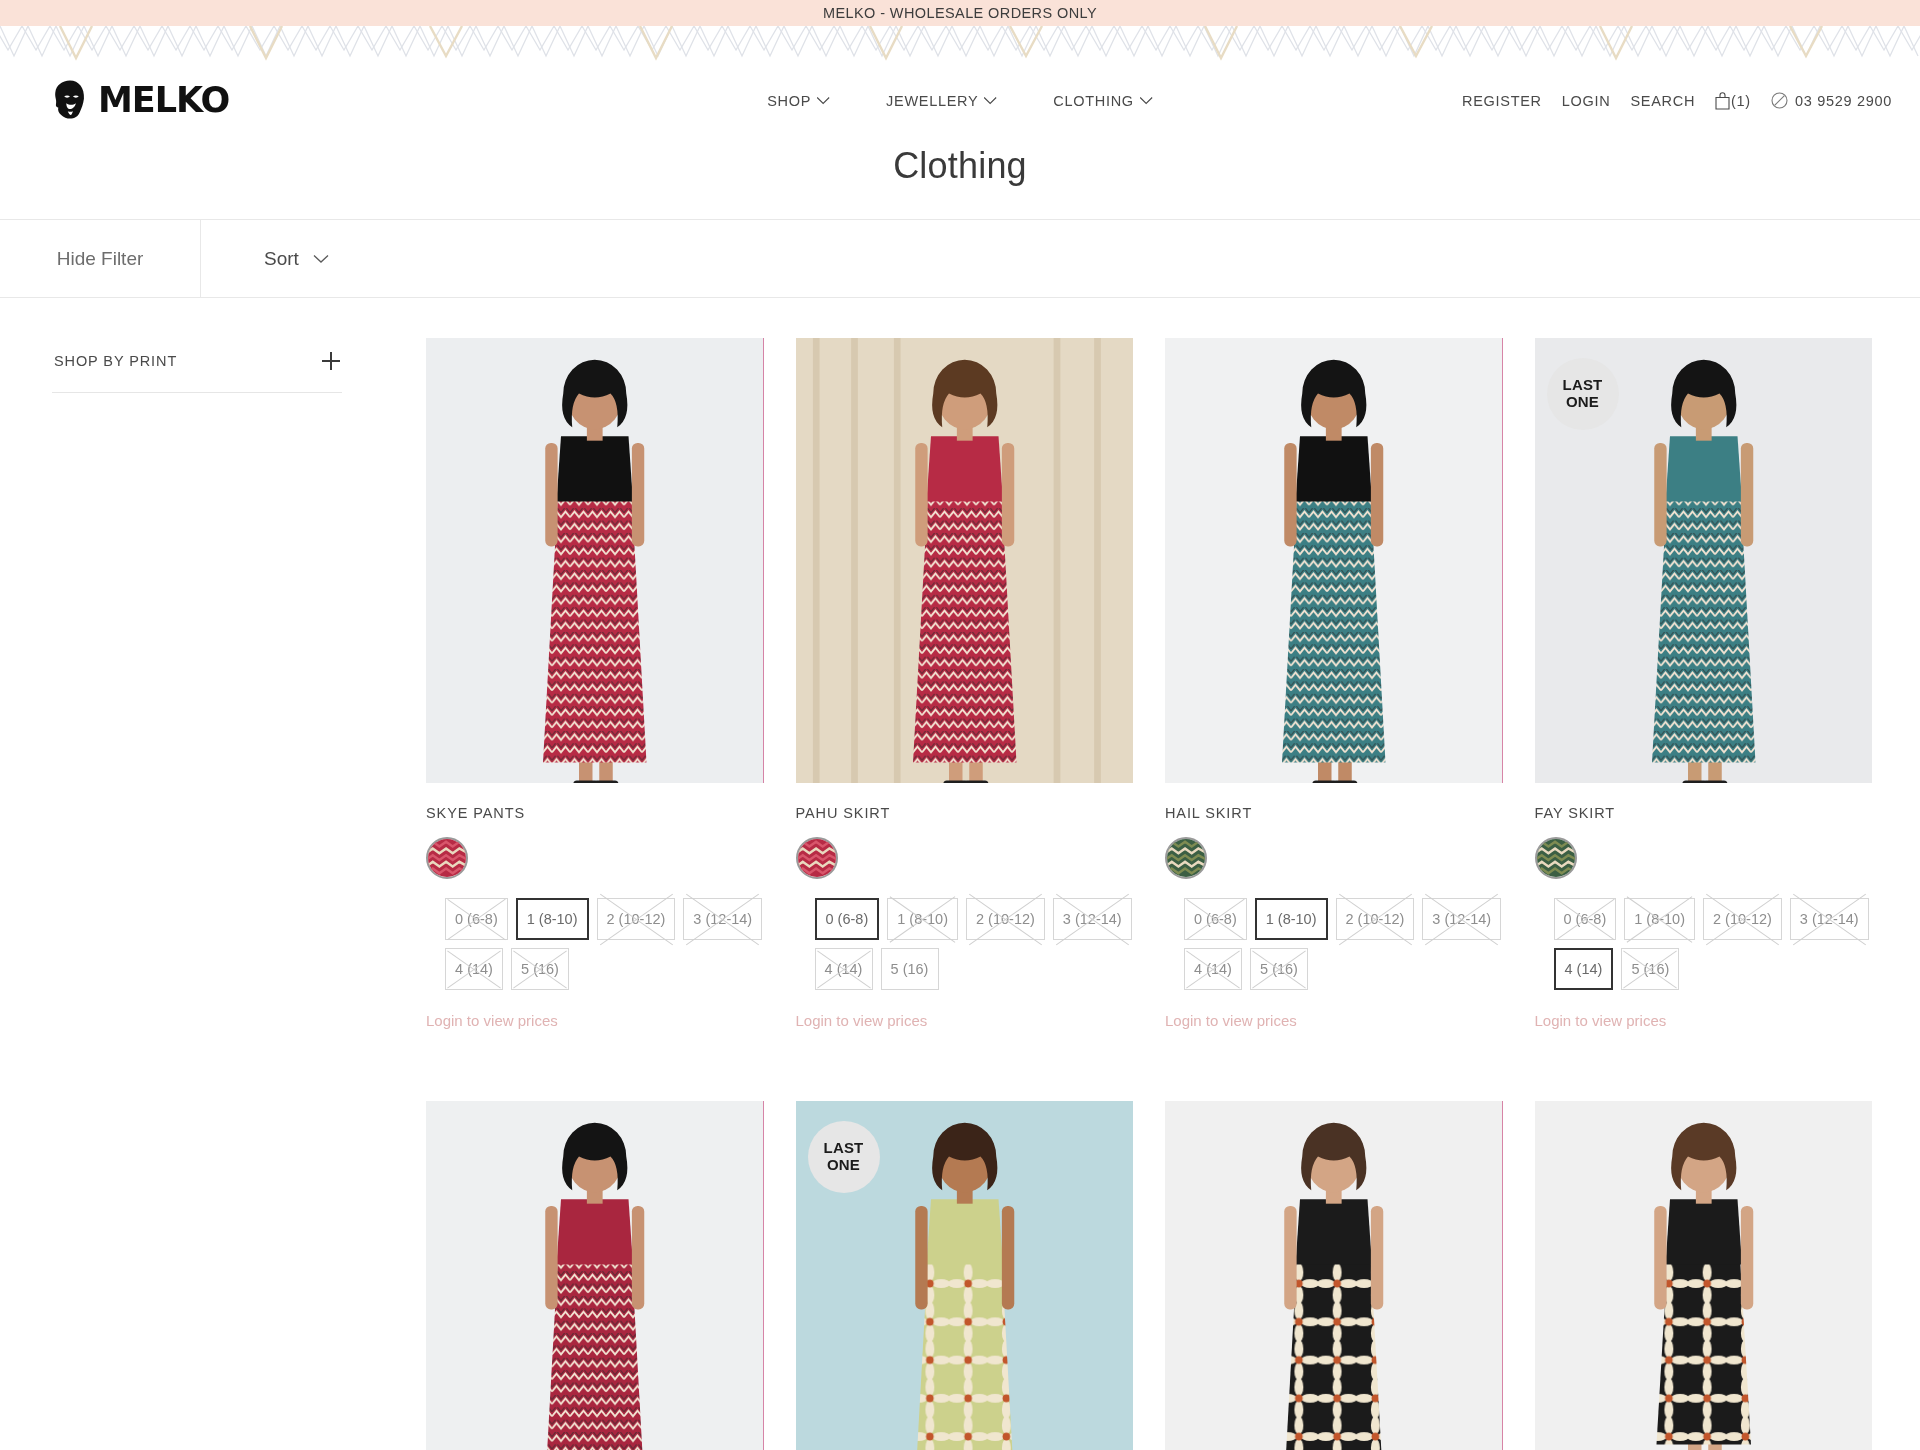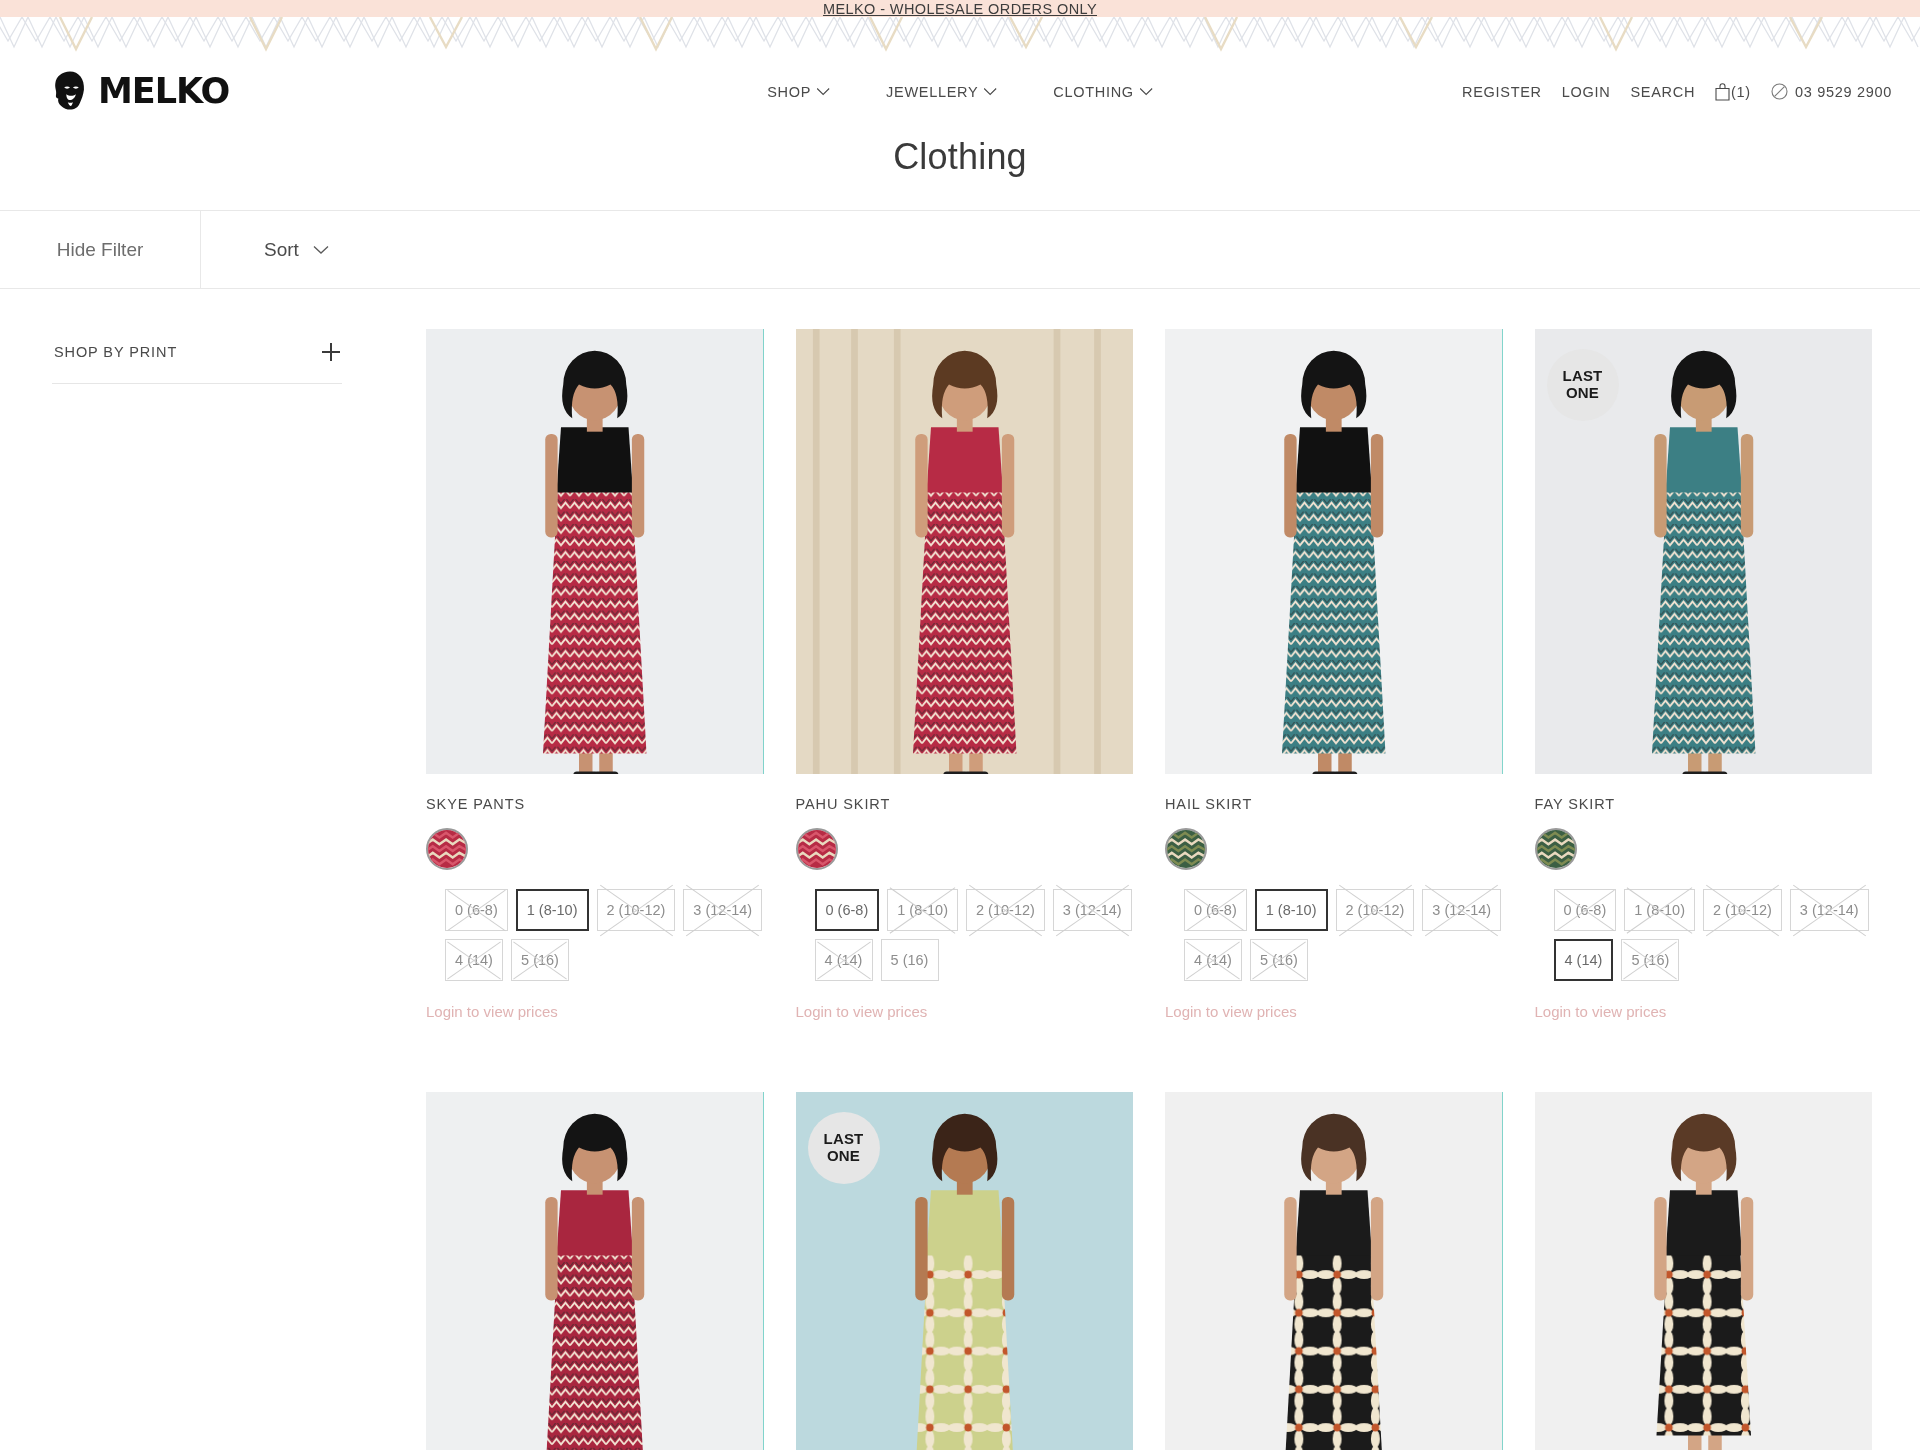--- a/index.html
+++ b/index.html
@@ -7,29 +7,28 @@
     width: 1920px;
     height: 1450px;
     overflow: hidden;
     background: #ffffff;
     font-family: "Liberation Sans", sans-serif;
     color: #4a4a4a;
   }
 
   
   .announce {
-    height: 17px;
+    height: 26px;
     background: #fae2d8;
     display: flex;
     align-items: center;
     justify-content: center;
     font-size: 14.5px;
     letter-spacing: .4px;
     color: #3d3d3d;
-    text-decoration: underline;
   }
 
   
   .zigzag-band {
     height: 36px;
     width: 100%;
     position: relative;
     overflow: hidden;
     background: #ffffff;
   }
@@ -174,21 +173,21 @@
     grid-template-columns: repeat(4, 1fr);
     column-gap: 32px;
     row-gap: 0;
   }
   .product-card { position: relative; }
   .product-img {
     position: relative;
     width: 100%;
     height: 445px;
     overflow: hidden;
-    background: #14b8a6;
+    background: #be185d;
   }
   .product-img svg { display: block; width: 100%; height: 100%; }
 
   .badge-last-one {
     position: absolute;
     left: 12px; top: 20px;
     width: 72px; height: 72px;
     border-radius: 50%;
     background: #e6e6e6;
     display: flex;

